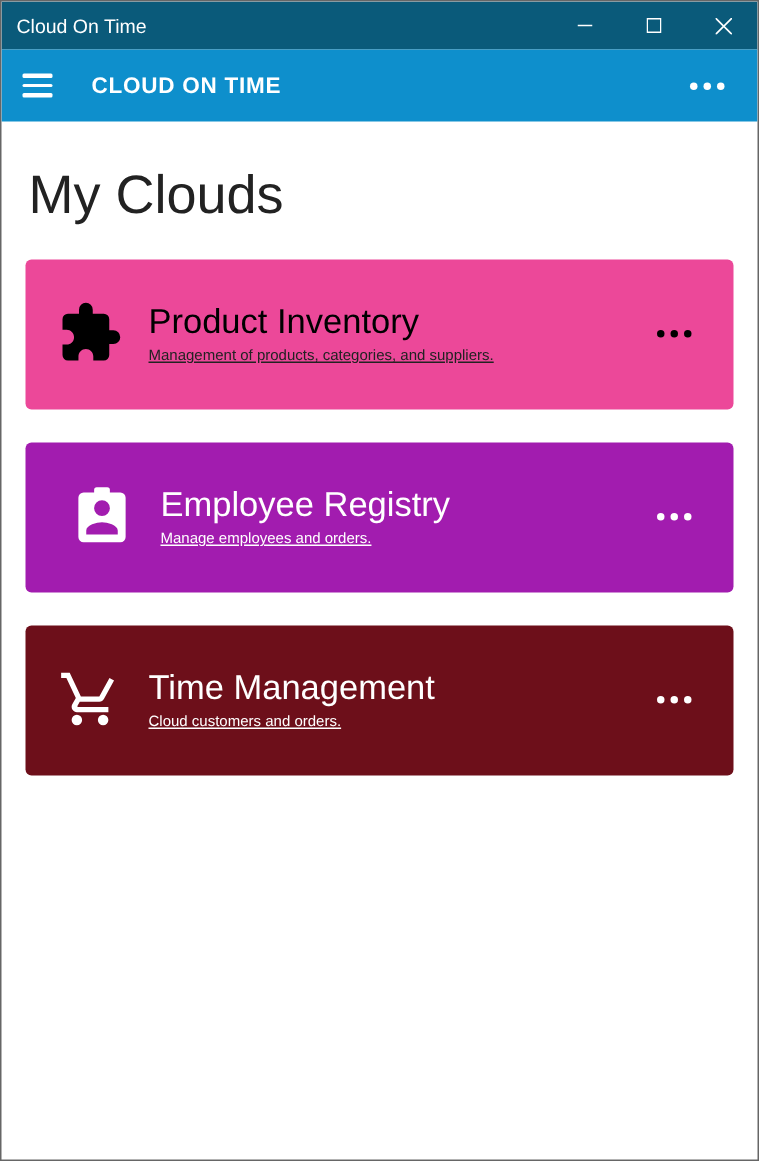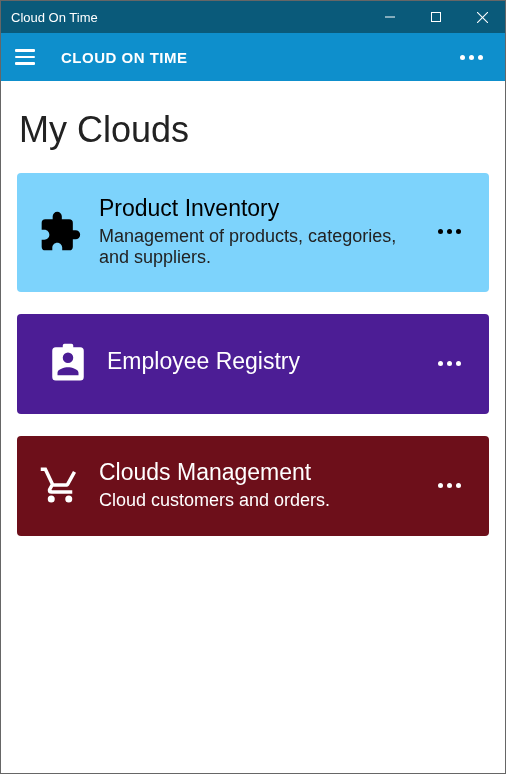--- a/index.html
+++ b/index.html
@@ -97,36 +97,37 @@
       justify-content: center;
       flex-shrink: 0;
     }
     .card-text { flex: 1; }
     .card-title {
       font-size: 23px;
       font-weight: 400;
       margin-bottom: 4px;
     }
     .card-desc {
-      font-size: 18px;
+      font-size: 10px;
       font-weight: 400;
+      text-decoration: underline;
     }
     .card-more {
       display: flex;
       gap: 4px;
       padding: 8px;
       flex-shrink: 0;
     }
     .card-more span {
       width: 5px; height: 5px; border-radius: 50%;
     }
-    .card-yellow { background: #7dd3fc; color: #000; }
+    .card-yellow { background: #ec4899; color: #000; }
     .card-yellow .card-more span { background: #000; }
     .card-yellow .card-desc { color: #222; }
-    .card-blue { background: #4c1d95; color: #fff; padding-left: 28px; }
+    .card-blue { background: #a21caf; color: #fff; padding-left: 28px; }
     .card-blue .card-more span { background: #fff; }
     .card-red { background: #6d0f1a; color: #fff; }
     .card-red .card-more span { background: #fff; }
   </style>
 </head>
 <body>
 
 <div class="titlebar">
   <div class="titlebar-title">Cloud On Time</div>
   <div class="titlebar-controls">
@@ -184,36 +185,37 @@
   </div>
 
   <div class="card card-blue">
     <div class="card-icon">
       <svg viewBox="0 0 24 24" width="42" height="42">
           <path fill="#fff" d="M19 3h-4V2a1 1 0 0 0-1-1h-4a1 1 0 0 0-1 1v1H5a2 2 0 0 0-2 2v15a2 2 0 0 0 2 2h14a2 2 0 0 0 2-2V5a2 2 0 0 0-2-2zm-7 3a3 3 0 1 1 0 6 3 3 0 0 1 0-6zm6 13H6v-1.5c0-2 4-3.1 6-3.1s6 1.1 6 3.1V19z"></path>
         </svg>
     </div>
     <div class="card-text">
       <div class="card-title">Employee Registry</div>
+      <div class="card-desc">Manage employees and orders.</div>
     </div>
     <div class="card-more">
       <span></span>
         <span></span>
         <span></span>
     </div>
   </div>
 
   <div class="card card-red">
     <div class="card-icon">
       <svg viewBox="0 0 24 24" width="42" height="42">
           <path fill="#fff" d="M7 18a2 2 0 1 0 0 4 2 2 0 0 0 0-4zm10 0a2 2 0 1 0 0 4 2 2 0 0 0 0-4zM7.17 14.75l.03-.12L8.1 13h7.45c.75 0 1.41-.41 1.75-1.03l3.86-7.01L19.42 4l-3.87 7H8.53L4.27 2H1v2h2l3.6 7.59-1.35 2.44C5.09 14.32 5 14.65 5 15a2 2 0 0 0 2 2h12v-2H7.42c-.14 0-.25-.11-.25-.25z"></path>
         </svg>
     </div>
     <div class="card-text">
-      <div class="card-title">Clouds Management</div>
+      <div class="card-title">Time Management</div>
       <div class="card-desc">Cloud customers and orders.</div>
     </div>
     <div class="card-more">
       <span></span>
         <span></span>
         <span></span>
     </div>
   </div>
 
 </div>

